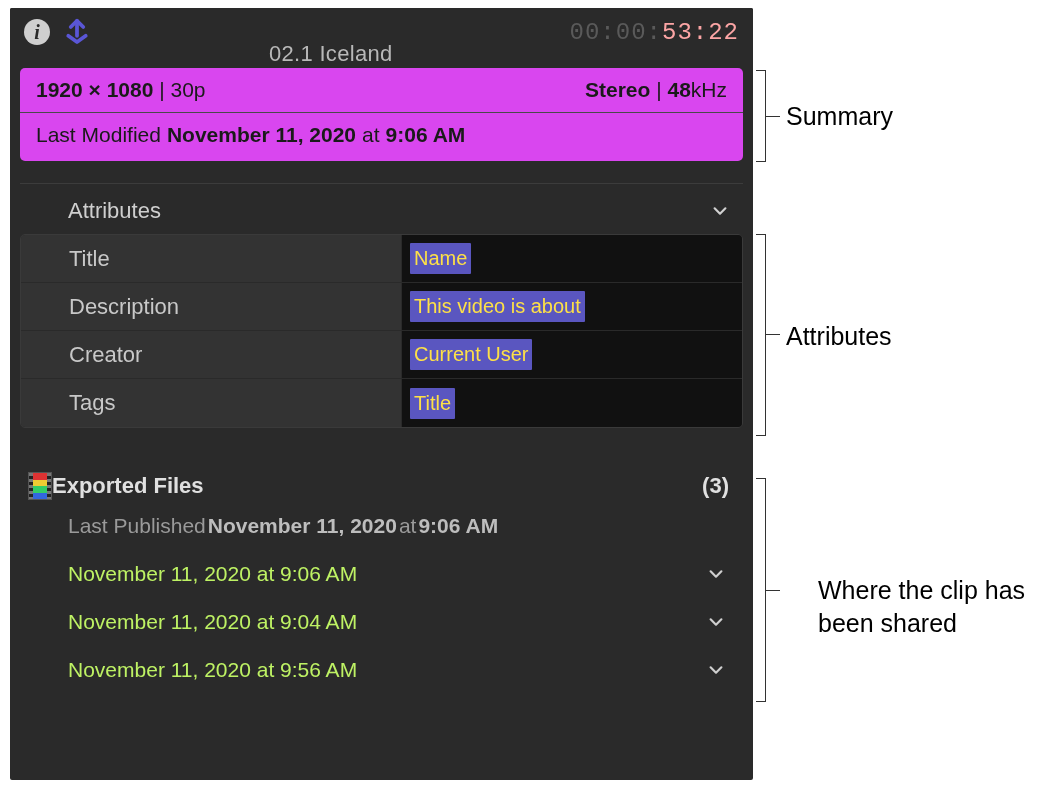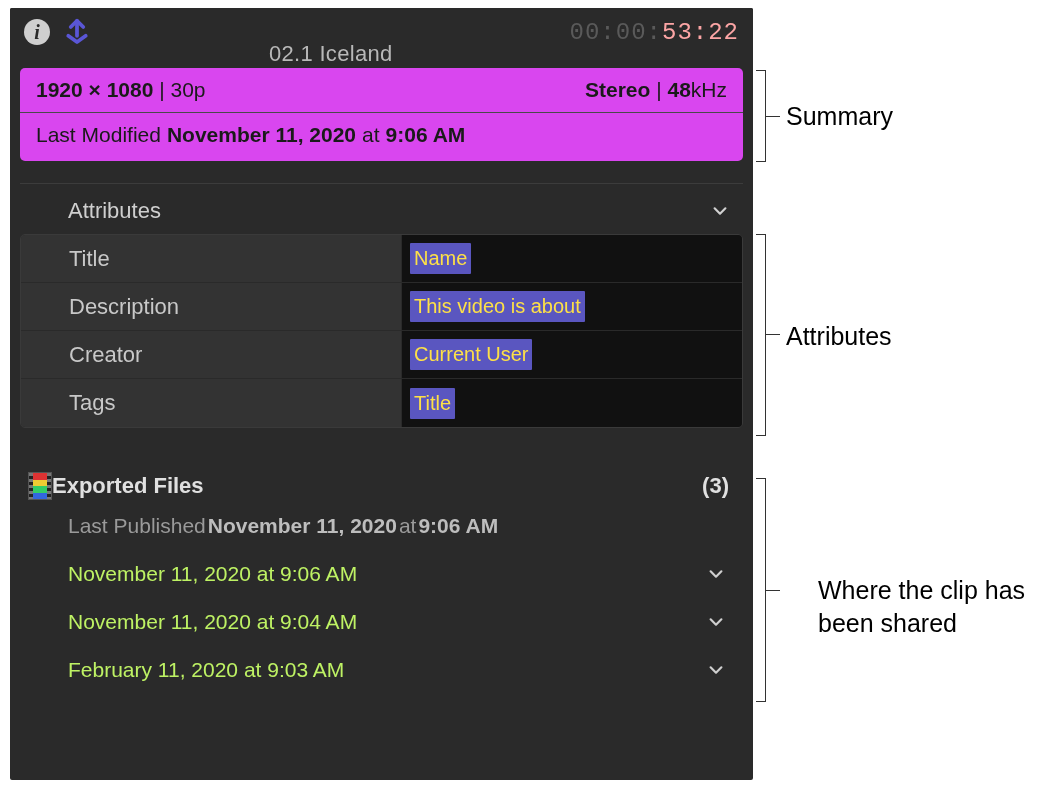--- a/index.html
+++ b/index.html
@@ -321,21 +321,21 @@
     </div>
     <div class="filerow">
       <span>November 11, 2020 at 9:04 AM</span>
       <span class="chev">
         <svg width="18" height="18" viewBox="0 0 20 20">
             <path d="M4 7 L10 13 L16 7" stroke="#cfcfcf" stroke-width="2.4" fill="none" stroke-linecap="round" stroke-linejoin="round"></path>
           </svg>
       </span>
     </div>
     <div class="filerow">
-      <span>February 11, 2020 at 9:03 AM</span>
+      <span>November 11, 2020 at 9:56 AM</span>
       <span class="chev">
         <svg width="18" height="18" viewBox="0 0 20 20">
             <path d="M4 7 L10 13 L16 7" stroke="#cfcfcf" stroke-width="2.4" fill="none" stroke-linecap="round" stroke-linejoin="round"></path>
           </svg>
       </span>
     </div>
   </div>
 </div>
 
 <div class="bracket" style="top:70px; height:92px;"></div>

